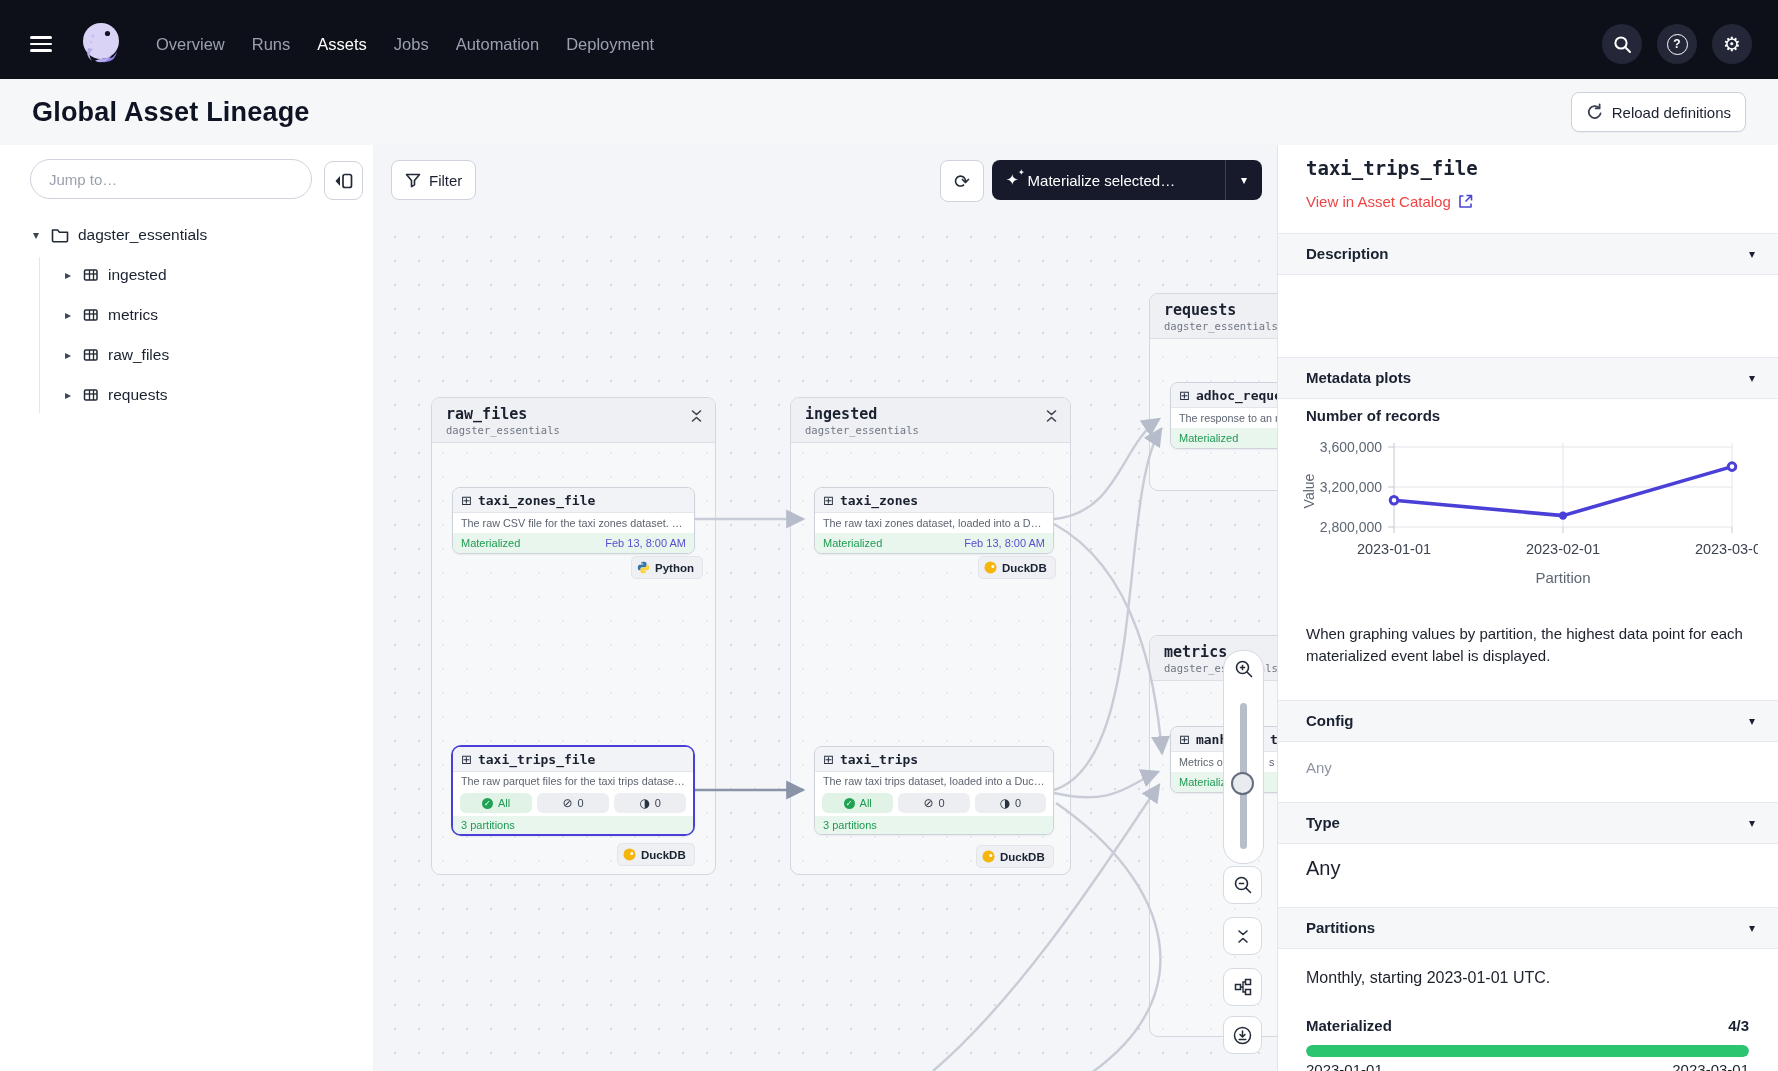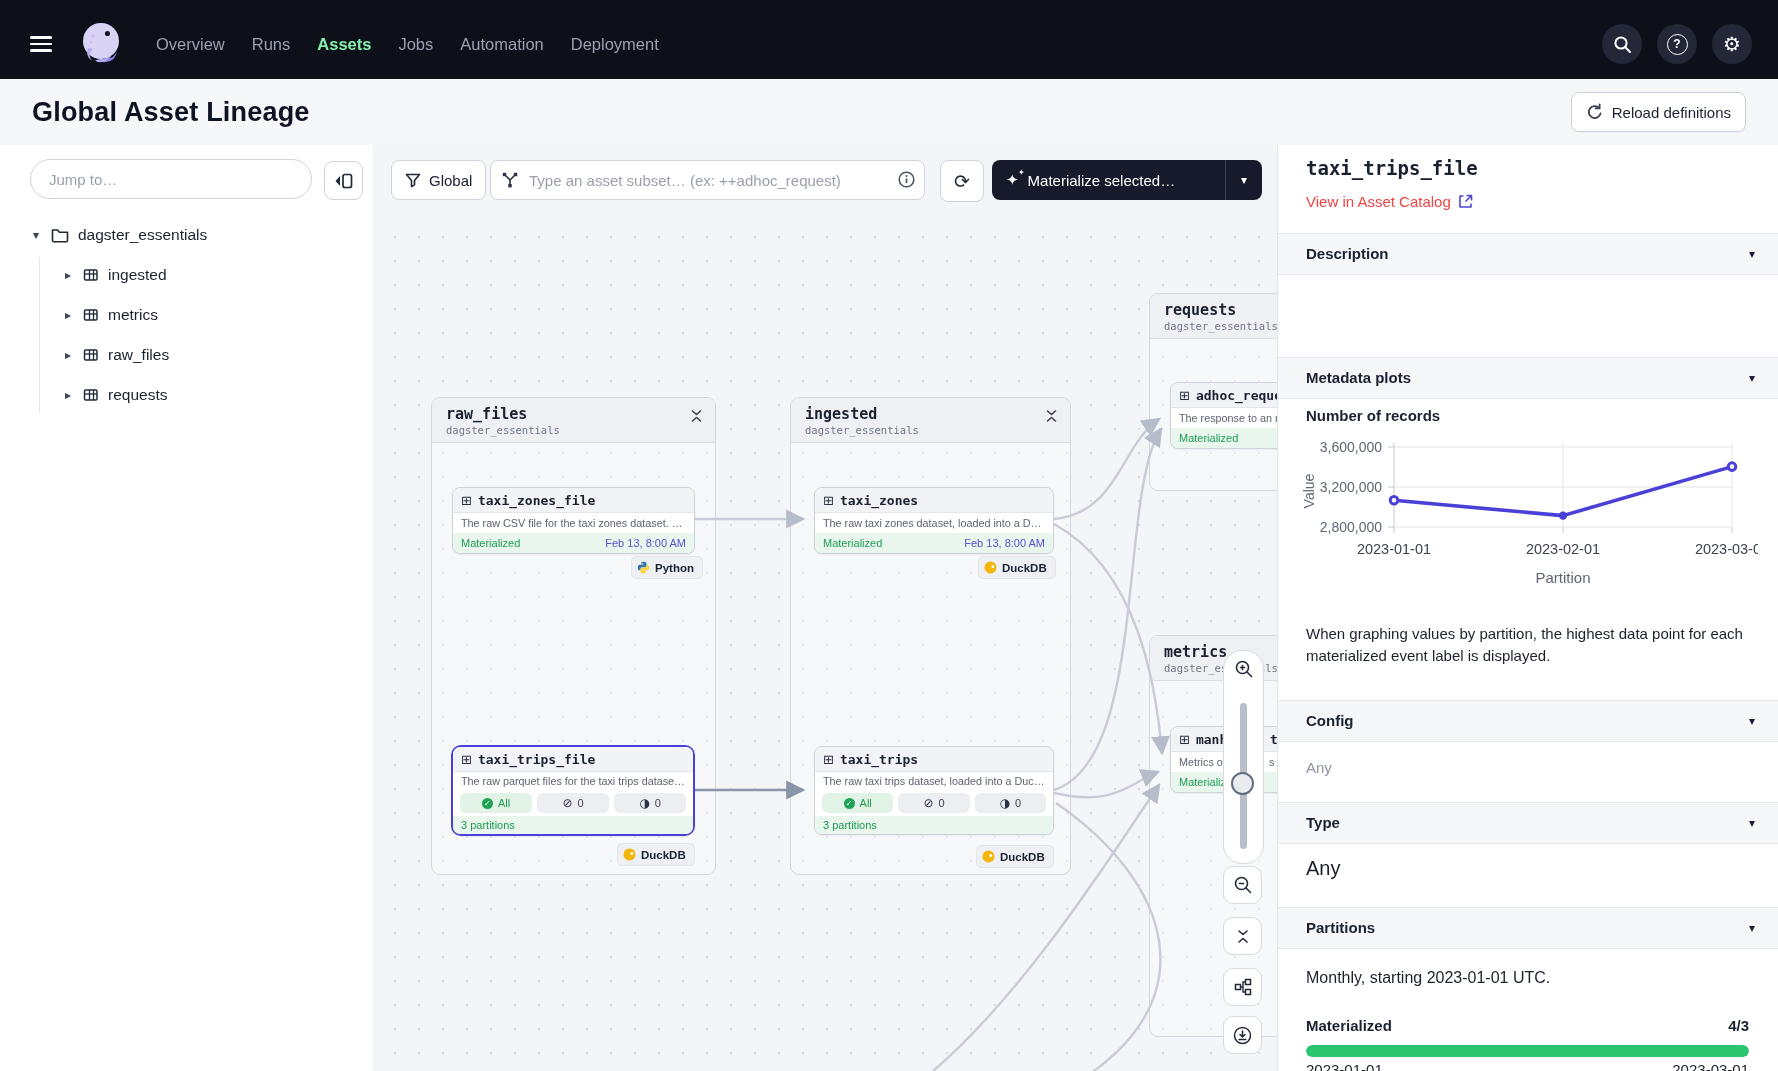--- a/index.html
+++ b/index.html
@@ -6,21 +6,21 @@
   body{width:1778px;height:1071px;position:relative;background:#f3f4f7;
        font-family:"Liberation Sans","DejaVu Sans",sans-serif;color:#1a2130;}
   .mono{font-family:"DejaVu Sans Mono","Liberation Mono",monospace;}
   
   .topnav{position:absolute;left:0;top:0;width:100%;height:88px;background:#0d1019;display:flex;align-items:center;}
   .hamburger{width:22px;height:16px;margin-left:30px;display:flex;flex-direction:column;justify-content:space-between;cursor:pointer;}
   .hamburger span{display:block;height:2.6px;background:#fff;border-radius:2px;}
   .logo{margin-left:22px;width:56px;height:56px;position:relative;}
   .navitems{display:flex;gap:27px;margin-left:26px;}
   .navitems a{font-size:16.5px;color:#9aa0af;text-decoration:none;cursor:pointer;}
-  .navitems a.active{color:#86efac;font-weight:700;}
+  .navitems a.active{color:#ffffff;font-weight:400;}
   .navicons{margin-left:auto;margin-right:26px;display:flex;gap:15px;}
   .cbtn{width:40px;height:40px;border-radius:50%;background:#232738;display:flex;align-items:center;justify-content:center;cursor:pointer;}
   .cbtn .glyph{color:#fff;font-size:20px;line-height:1;font-family:"DejaVu Sans",sans-serif;}
   .qring{width:19px;height:19px;border:1.8px solid #fff;border-radius:50%;display:flex;align-items:center;justify-content:center;color:#fff;font-size:12px;font-weight:700;}
   
   .pagehead{position:absolute;left:0;top:79px;width:100%;height:66px;background:#f6f7f9;border-bottom:1px solid #e3e5ea;display:flex;align-items:center;}
   .ptitle{font-size:27px;font-weight:600;color:#0f1424;margin-left:32px;letter-spacing:.2px;}
   .reload{margin-left:auto;margin-right:32px;height:38px;background:#fff;border:1px solid #ccd1da;border-radius:8px;display:flex;align-items:center;gap:8px;padding:0 14px;font-size:15px;color:#1a2030;cursor:pointer;box-shadow:0 1px 1px rgba(16,22,40,.04);}
   
   .sidebar{position:absolute;left:0;top:145px;width:373px;height:926px;background:#fff;border-right:1px solid #e3e5ea;}
@@ -395,37 +395,21 @@
     <div class="nfoot">
         <span class="st">Materialized</span>
       </div>
   </div>
 
   <div class="gtoolbar">
     <div class="gbtn" style="left:18px;top:15px">
       <svg class="ic" width="16" height="15" viewBox="0 0 16 15">
         <path d="M1.5 1.5 h13 l-5 6 v4.3 l-3 1.8 v-6.1 z" fill="none" stroke="#222a38" stroke-width="1.6" stroke-linejoin="round"></path>
       </svg>
-      <span>Global</span>
-    </div>
-    <div class="subsetwrap">
-      <input class="subset" placeholder="Type an asset subset… (ex: ++adhoc_request)" style="">
-      <svg class="lefticon ic" width="18" height="18" viewBox="0 0 18 18">
-        <line x1="9" y1="9" x2="3.5" y2="3.5" stroke="#2a3140" stroke-width="1.6"></line>
-        <line x1="9" y1="9" x2="14.5" y2="3.5" stroke="#2a3140" stroke-width="1.6"></line>
-        <line x1="9" y1="9" x2="9" y2="15" stroke="#2a3140" stroke-width="1.6"></line>
-        <rect x="1.8" y="1.8" width="3.4" height="3.4" fill="#2a3140"></rect>
-        <rect x="12.8" y="1.8" width="3.4" height="3.4" fill="#2a3140"></rect>
-        <rect x="7.3" y="13" width="3.4" height="3.4" fill="#2a3140"></rect>
-      </svg>
-      <svg class="infoicon ic" width="17" height="17" viewBox="0 0 17 17">
-        <circle cx="8.5" cy="8.5" r="7.3" fill="none" stroke="#4a5261" stroke-width="1.5"></circle>
-        <line x1="8.5" y1="7.5" x2="8.5" y2="12" stroke="#4a5261" stroke-width="1.7"></line>
-        <circle cx="8.5" cy="4.9" r="1" fill="#4a5261"></circle>
-      </svg>
+      <span>Filter</span>
     </div>
     <div class="refresh">
         <span>⟳</span>
       </div>
     <div class="mat">
       <div class="matmain">
         <span class="spark">✦</span>
         <span>Materialize selected…</span>
       </div>
       <div class="matcaret">

